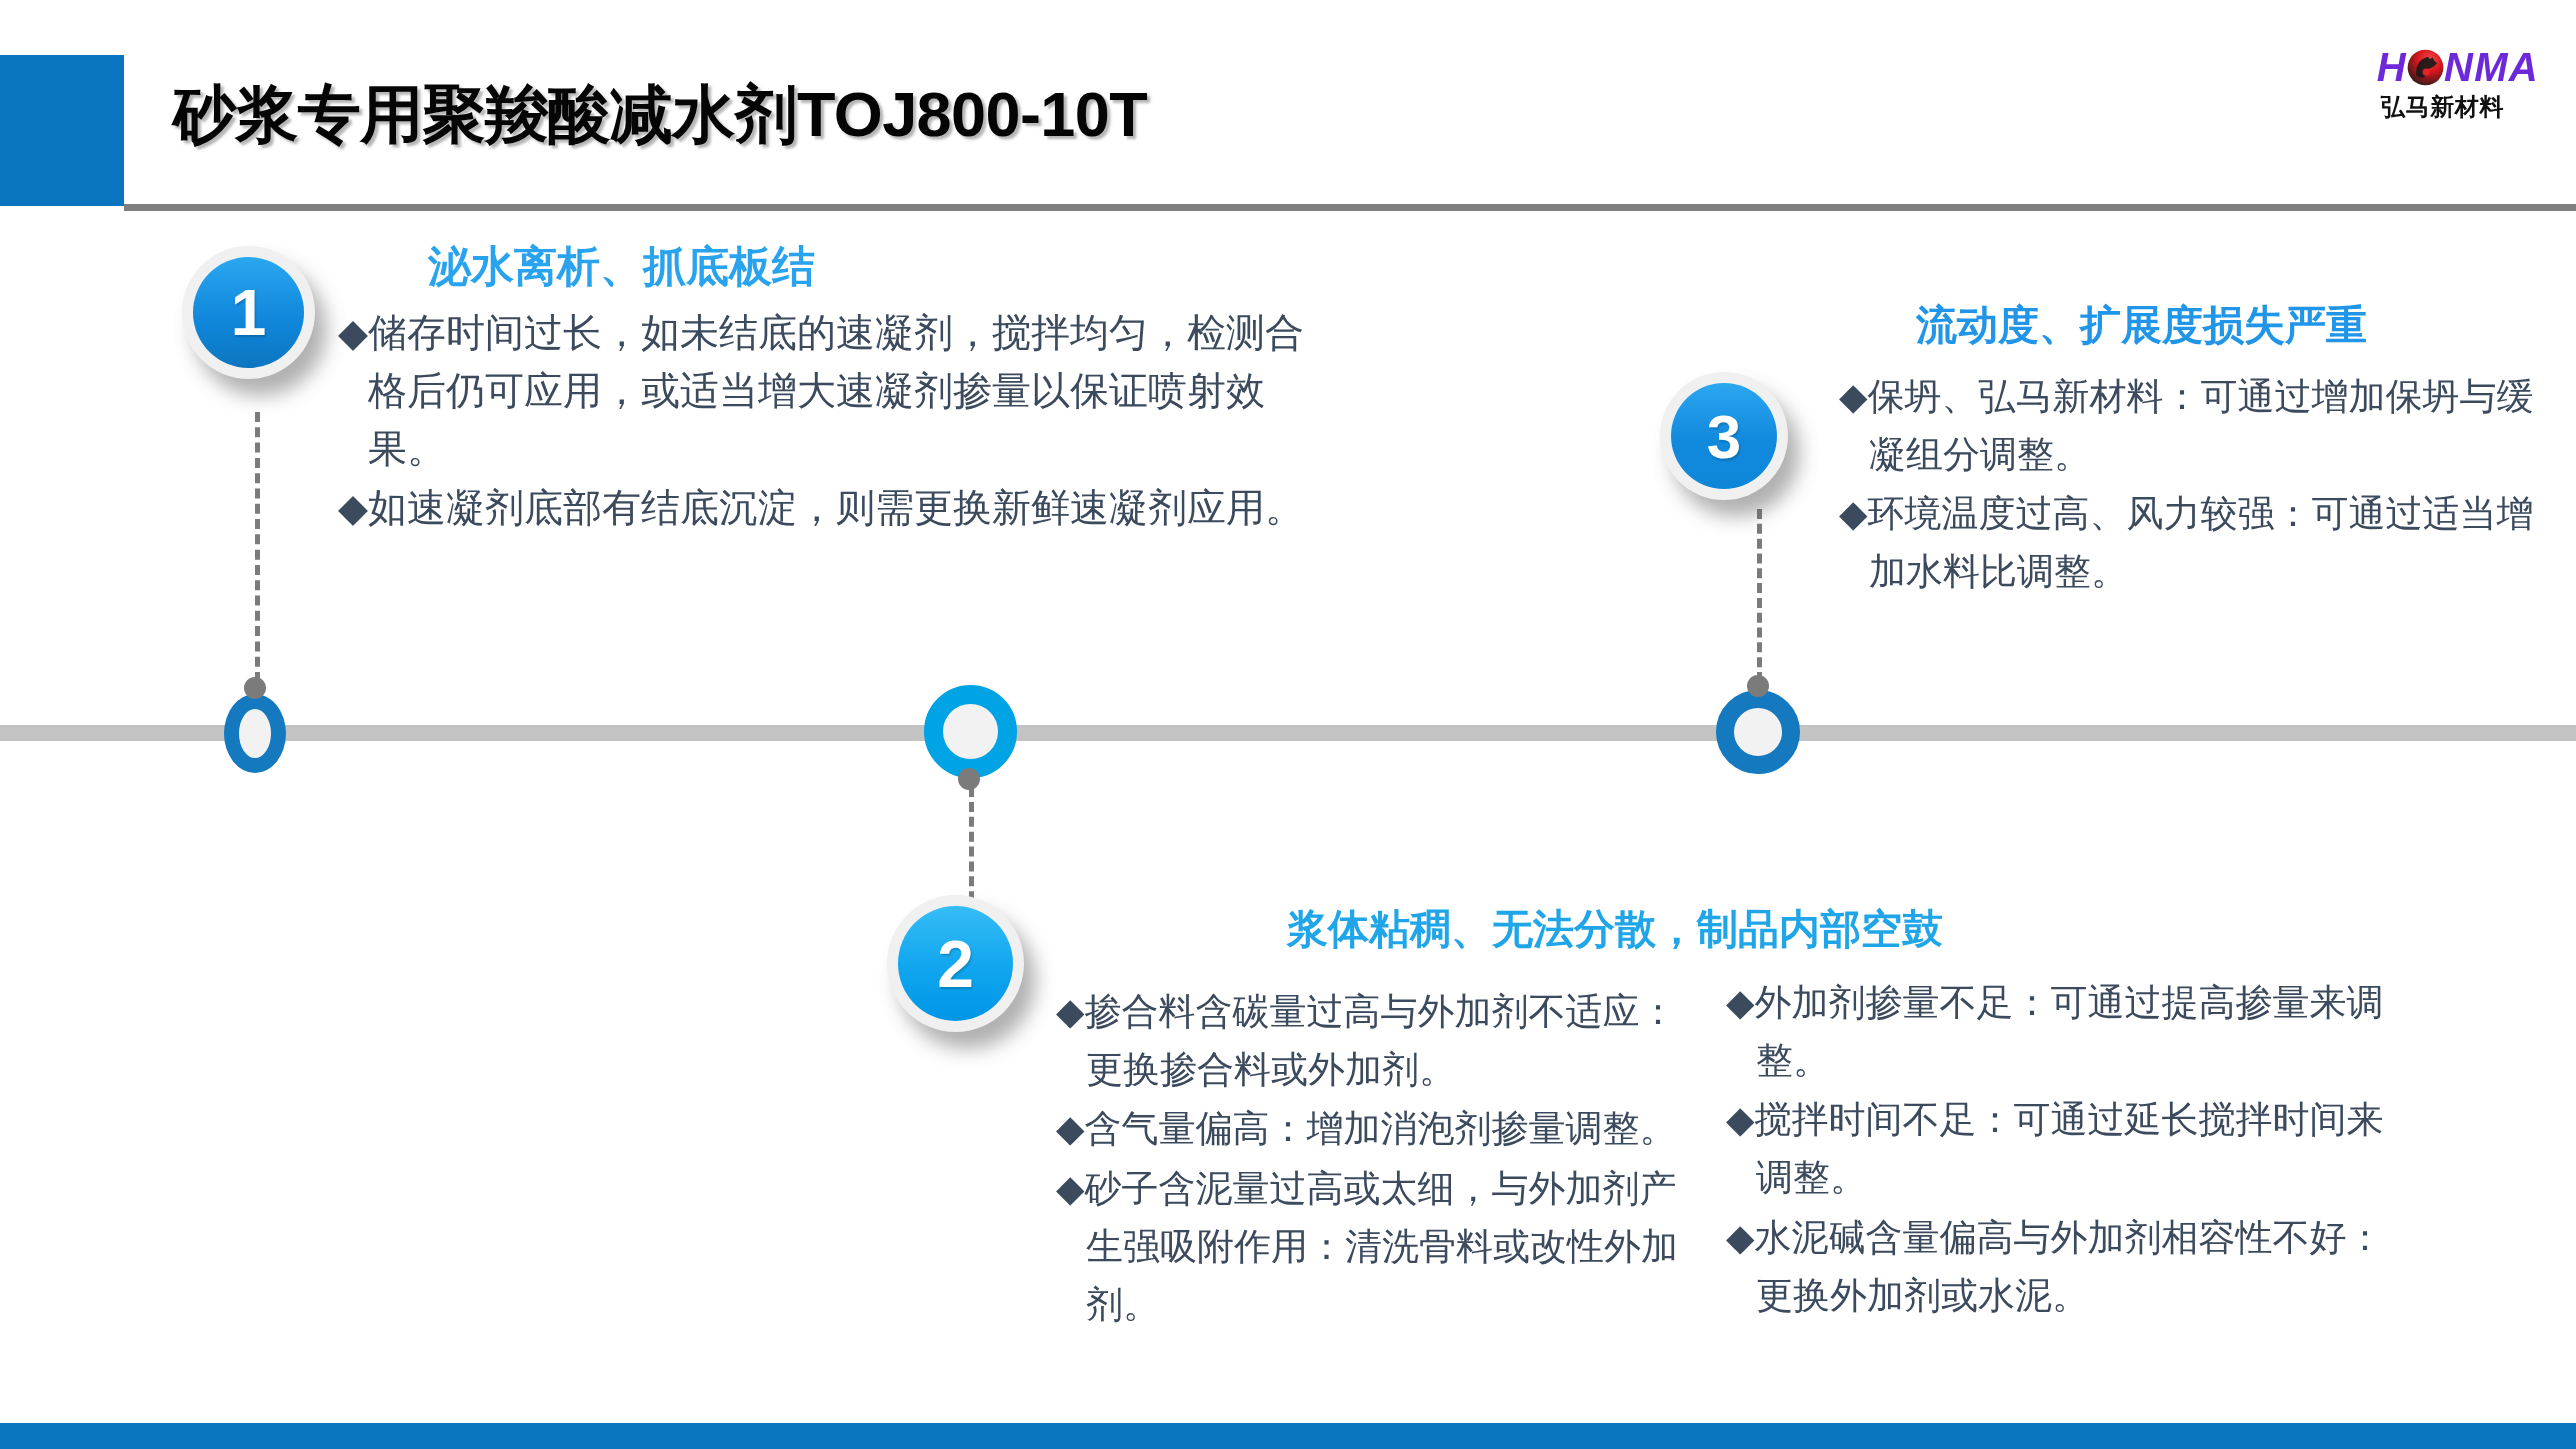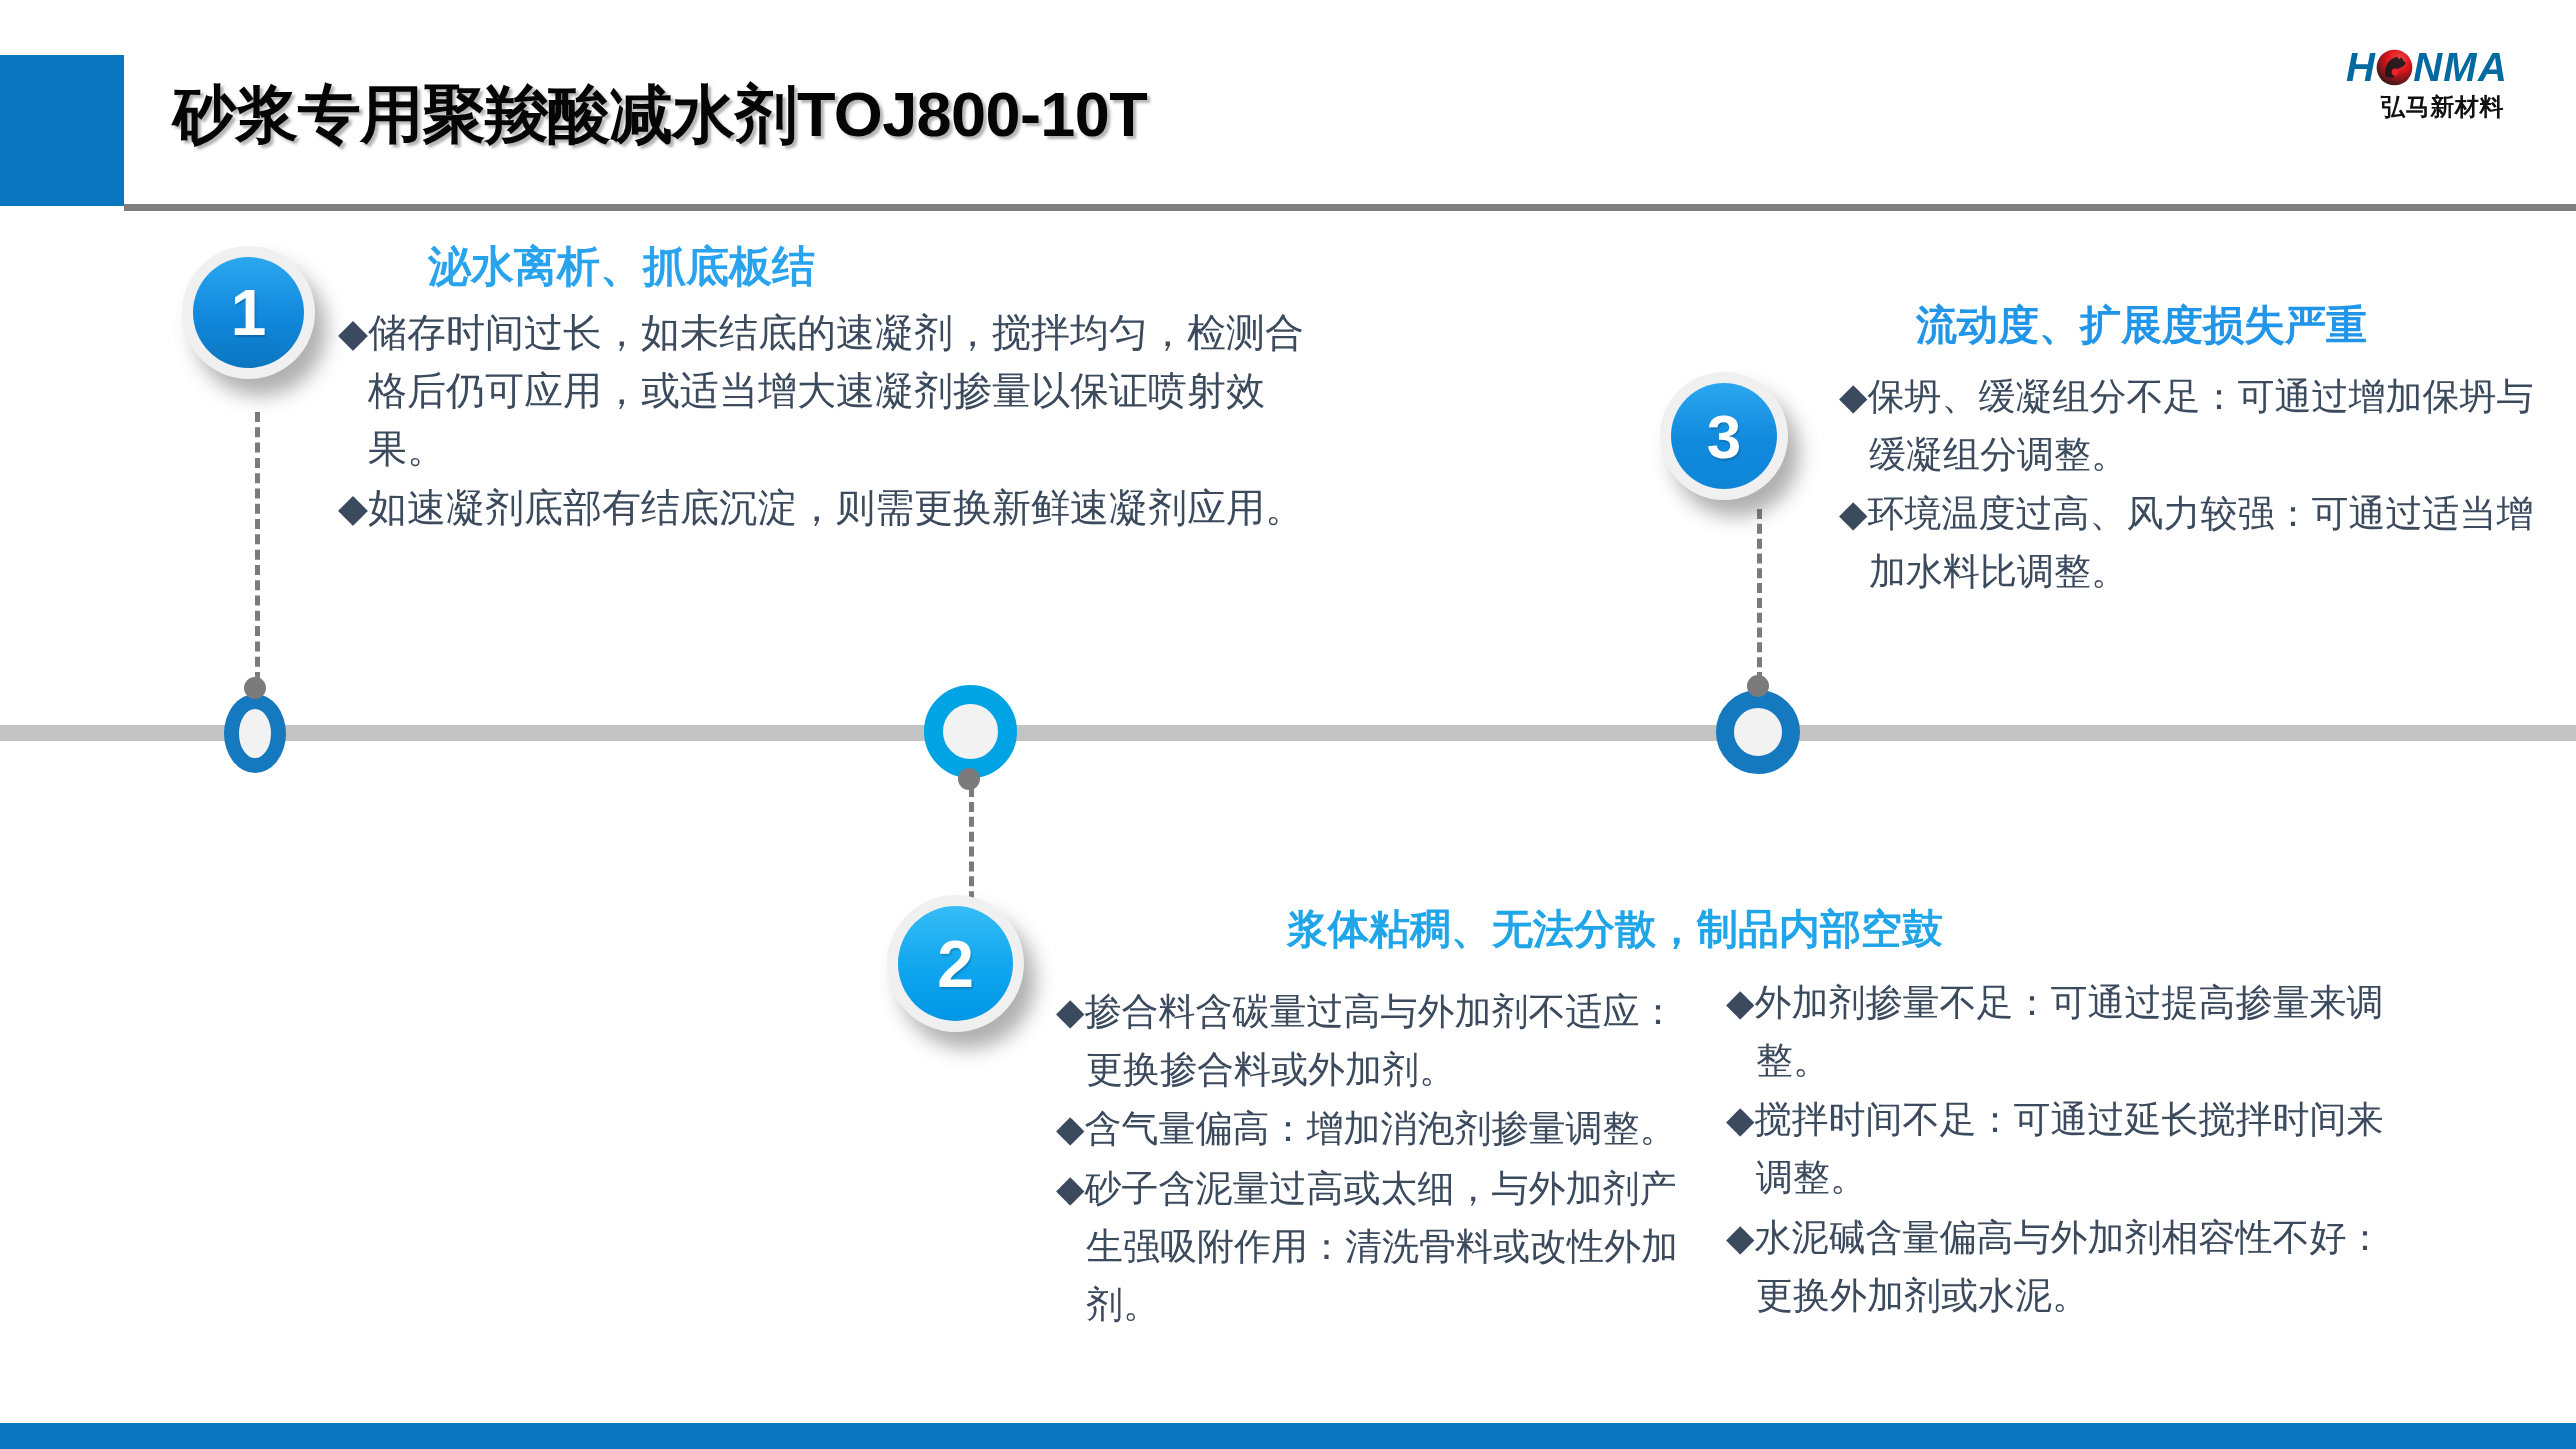--- a/index.html
+++ b/index.html
@@ -51,26 +51,26 @@
     right: 37px;
     top: 45px;
     width: 193px;
     height: 97px;
   }
   .logo-wordmark {
     position: absolute;
     left: 0;
     top: 0;
     width: 193px;
-    text-align: left;
+    text-align: right;
     font-size: 40px;
     font-weight: bold;
     font-style: italic;
     letter-spacing: 1.3px;
-    color: #0369a1;
+    color: #6d28d9;
     font-family: "Liberation Sans", "DejaVu Sans", sans-serif;
   }
   .logo-o {
     display: inline-block;
     width: 37px;
     height: 37px;
     vertical-align: -5.2px;
     position: relative;
   }
   .logo-cn {
@@ -219,21 +219,21 @@
 </div>
 
 <div class="num-badge" style="left:1660px; top:372px; width:128px; height:128px;">
   <div class="inner" style="width:106px; height:106px; font-size:62px;
         background:linear-gradient(180deg,#2BA7F0 0%,#1189DD 55%,#0E86D8 100%);">3</div>
 </div>
 
 <div class="sec-title" style="left:1916px; top:298px; font-size:41px; color:#2196E8;font-family:Liberation Serif, serif;">流动度、扩展度损失严重</div>
 
 <div class="bullets" style="left:1839px; top:368px; width:721px; font-size:37px; line-height:58px;">
-  <span class="bullet"><span class="dia">◆</span><span>保坍、缓凝组分不足：可通过增加保坍与缓凝组分调整。</span></span>
+  <span class="bullet"><span class="dia">◆</span><span>保坍、弘马新材料：可通过增加保坍与缓凝组分调整。</span></span>
   <span class="bullet"><span class="dia">◆</span><span>环境温度过高、风力较强：可通过适当增加水料比调整。</span></span>
 </div>
 
 <div class="num-badge" style="left:887px; top:895px; width:137px; height:137px;">
   <div class="inner" style="width:115px; height:115px; font-size:66px;
         background:linear-gradient(180deg,#35BDF6 0%,#10A5EE 55%,#0096E6 100%);">2</div>
 </div>
 
 <div class="sec-title" style="left:1287px; top:902px; font-size:41px; color:#1FA5E8;">浆体粘稠、无法分散，制品内部空鼓</div>
 

